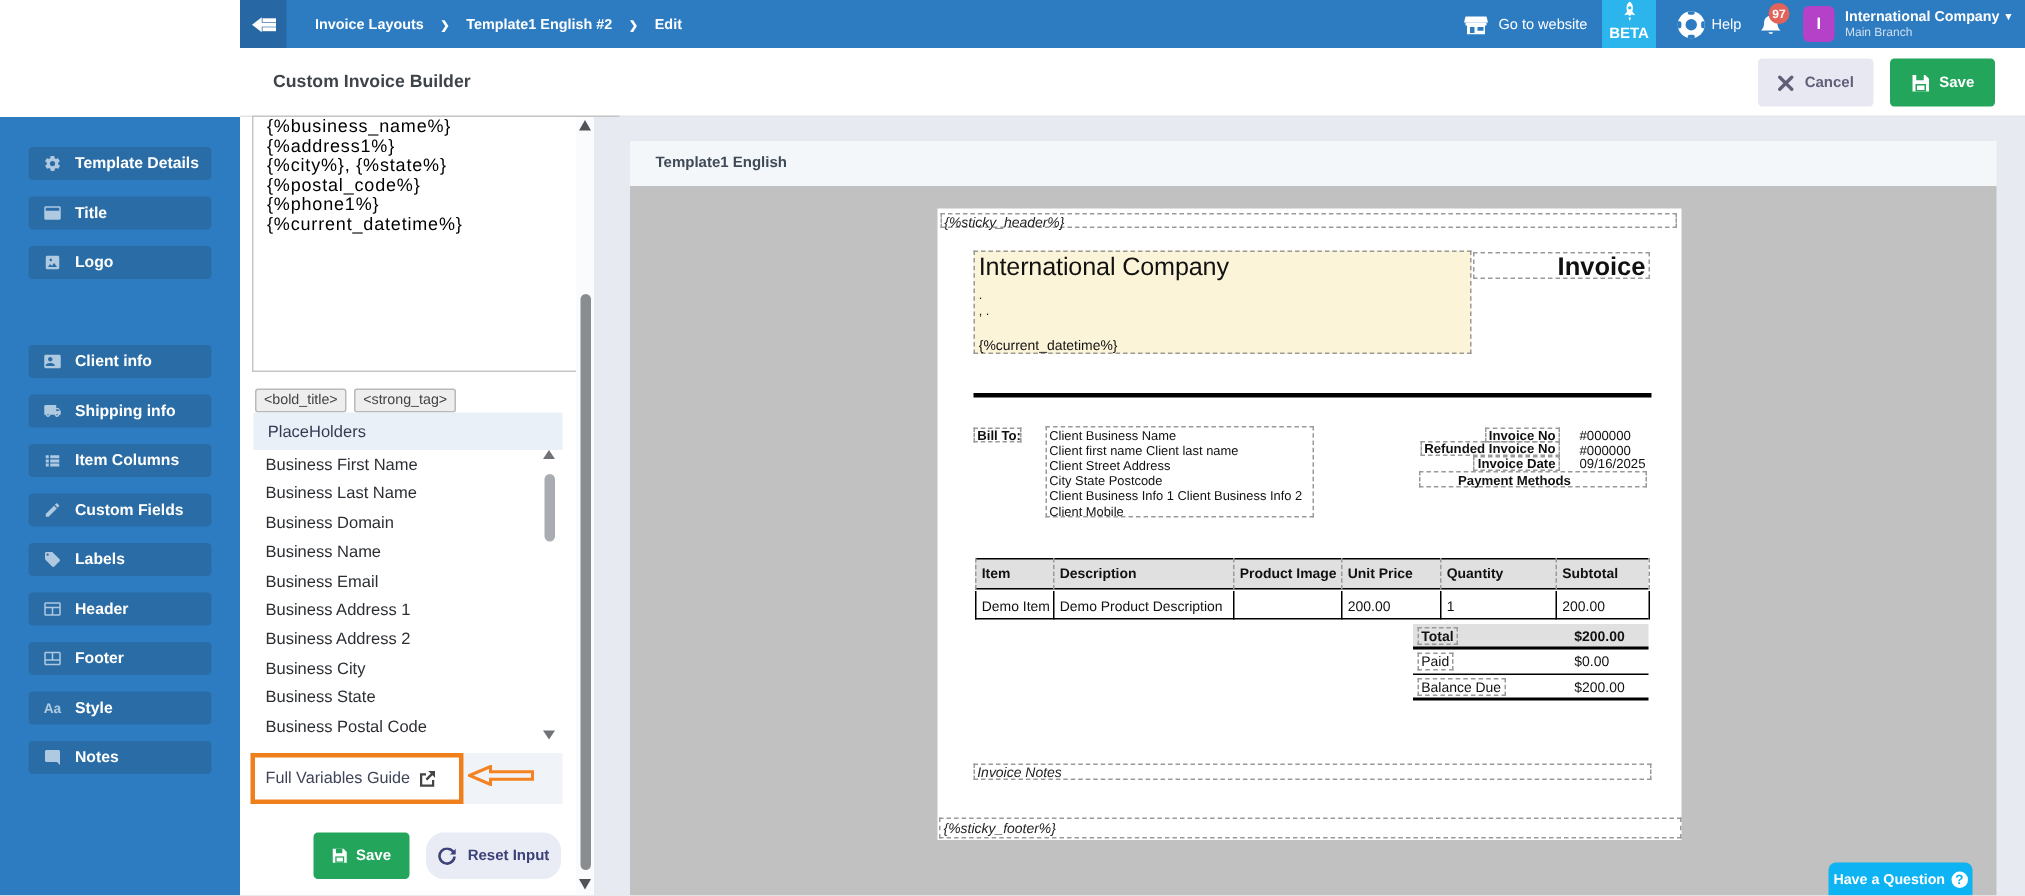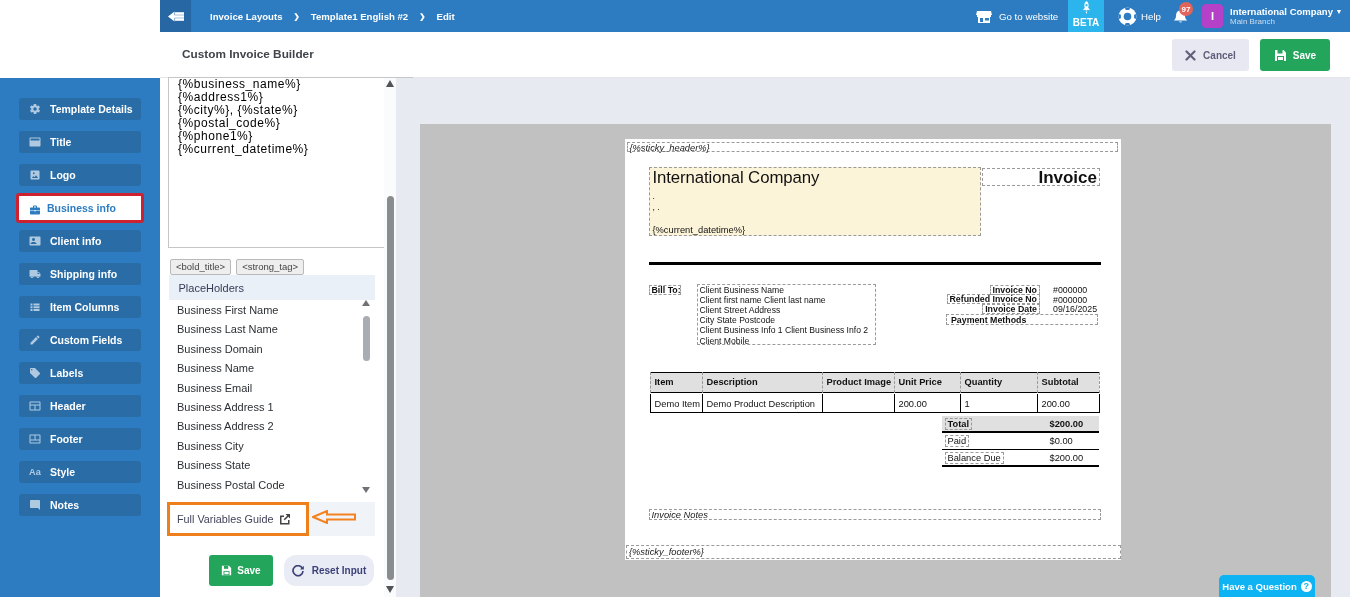--- a/index.html
+++ b/index.html
@@ -152,26 +152,20 @@
             <path fill="#cfe0ef" d="M21 3H3c-1.1 0-2 .9-2 2v14c0 1.1.9 2 2 2h18c1.1 0 2-.9 2-2V5c0-1.1-.9-2-2-2zm0 6H3V5h18v4z"></path>
           </svg></span>
         <span class="lb">Title</span>
       </div>
       <div class="mi" style="top:86px;">
         <span class="ic"><svg viewBox="0 0 24 24" width="12" height="12">
             <path fill="#cfe0ef" d="M21 19V5c0-1.1-.9-2-2-2H5c-1.1 0-2 .9-2 2v14c0 1.1.9 2 2 2h14c1.1 0 2-.9 2-2zM8.9 13.98l2.1 2.53 3.1-3.99L18.1 18H5.9l3-4.02zM8 8.5a1.7 1.7 0 1 1 0 .01z"></path>
           </svg></span>
         <span class="lb">Logo</span>
       </div>
-      <div class="mi-sel" style="top:115px;">
-        <span style="position:absolute;left:10px;top:50%;transform:translateY(-50%);width:12px;height:12px;"><svg viewBox="0 0 24 24" width="12" height="12">
-            <path fill="#2d7cc1" d="M20 7h-4V5c0-1.1-.9-2-2-2h-4c-1.1 0-2 .9-2 2v2H4c-1.1 0-2 .9-2 2v4h9v-1h2v1h9V9c0-1.1-.9-2-2-2zM10 5h4v2h-4V5zM13 15h-2v-1H2v5c0 1.1.9 2 2 2h16c1.1 0 2-.9 2-2v-5h-9v1z"></path>
-          </svg></span>
-        <span class="lb">Business info</span>
-      </div>
       <div class="mi" style="top:152px;">
         <span class="ic"><svg viewBox="0 0 24 24" width="12" height="12">
             <path fill="#cfe0ef" d="M21 3H3c-1.1 0-2 .9-2 2v14c0 1.1.9 2 2 2h18c1.1 0 2-.9 2-2V5c0-1.1-.9-2-2-2zM9 6c1.66 0 3 1.34 3 3s-1.34 3-3 3-3-1.34-3-3 1.34-3 3-3zm6 12H3v-1c0-2 4-3.1 6-3.1s6 1.1 6 3.1v1zm2-3h4v-2h-4v2zm0-4h4V9h-4v2z"></path>
           </svg></span>
         <span class="lb">Client info</span>
       </div>
       <div class="mi" style="top:185px;">
         <span class="ic"><svg viewBox="0 0 24 24" width="12" height="12">
             <path fill="#cfe0ef" d="M20 8h-3V4H3c-1.1 0-2 .9-2 2v11h2c0 1.66 1.34 3 3 3s3-1.34 3-3h6c0 1.66 1.34 3 3 3s3-1.34 3-3h2v-5l-3-4zm-.5 1.5l1.96 2.5H17V9.5h2.5zM6 18c-.55 0-1-.45-1-1s.45-1 1-1 1 .45 1 1-.45 1-1 1zm12 0c-.55 0-1-.45-1-1s.45-1 1-1 1 .45 1 1-.45 1-1 1z"></path>
           </svg></span>
@@ -273,20 +267,21 @@
       Reset Input
     </div>
   </div>
 
   <div class="abs" style="left:384px; top:78px; width:12px; height:519px; background:#fafbfd;"></div>
   <div class="abs" style="left:386px; top:80px; width:0; height:0; border-left:4px solid transparent; border-right:4px solid transparent; border-bottom:7px solid #505357;"></div>
   <div class="abs" style="left:386.5px; top:196px; width:7px; height:384px; background:#8a8d90; border-radius:4px;"></div>
   <div class="abs" style="left:386px; top:586px; width:0; height:0; border-left:4px solid transparent; border-right:4px solid transparent; border-top:7px solid #505357;"></div>
 
   <div class="abs preview" id="preview">
+    <div class="cardhead"><span style="margin-left:17px;">Template1 English</span></div>
     <div class="cardbody"></div>
     <div class="page" id="page">
   <div class="abs dash" style="left:1.5px; top:2.5px; width:491px; height:10px; font-style:italic; font-size:9.3px; color:#222; padding-left:2px; line-height:10px;">{%sticky_header%}</div>
   <div class="abs dash" style="left:23.5px; top:28px; width:332px; height:69px; background:#fcf4d9;">
     <div class="abs" style="left:3px; top:0px; font-size:16.8px; color:#111; letter-spacing:-0.1px;">International Company</div>
     <div class="abs" style="left:3px; top:23px; font-size:8.5px; color:#111;">.</div>
     <div class="abs" style="left:3px; top:34px; font-size:8.5px; color:#111;">, .</div>
     <div class="abs" style="left:3px; top:57px; font-size:9.3px; color:#111;">{%current_datetime%}</div>
   </div>
   <div class="abs dash" style="left:356.5px; top:29px; width:118px; height:18px;">
@@ -296,21 +291,21 @@
 
   <div class="abs dash" style="left:23.5px; top:145.5px; width:32px; height:10px; font-size:8.8px; font-weight:bold; color:#111; padding-left:2px; line-height:9.5px; white-space:nowrap;">Bill To:</div>
   <div class="abs dash" style="left:71.5px; top:144.5px; width:179px; height:61.5px; font-size:8.6px; color:#111; line-height:10.2px; padding:0 0 0 2px; white-space:nowrap;">Client Business Name<br>Client first name Client last name<br>Client Street Address<br>City State Postcode<br>Client Business Info 1 Client Business Info 2<br>Client Mobile</div>
 
   <div class="abs dash" style="right:81px; top:145.5px; height:10px; font-size:8.8px; font-weight:bold; color:#111; line-height:9.5px; padding:0 2px; white-space:nowrap;">Invoice No</div>
   <div class="abs" style="left:428px; top:146px; font-size:8.8px; color:#111;">#000000</div>
   <div class="abs dash" style="right:81px; top:155.2px; height:10px; font-size:8.8px; font-weight:bold; color:#111; line-height:9.5px; padding:0 2px; white-space:nowrap;">Refunded Invoice No</div>
   <div class="abs" style="left:428px; top:155.7px; font-size:8.8px; color:#111;">#000000</div>
   <div class="abs dash" style="right:81px; top:164.9px; height:10px; font-size:8.8px; font-weight:bold; color:#111; line-height:9.5px; padding:0 2px; white-space:nowrap;">Invoice Date</div>
   <div class="abs" style="left:428px; top:165.4px; font-size:8.8px; color:#111;">09/16/2025</div>
-  <div class="abs dash" style="left:321px; top:175.2px; width:152px; height:10.5px; font-size:8.8px; font-weight:bold; color:#111; line-height:10px;"><span style="margin-left:4px;">Payment Methods</span></div>
+  <div class="abs dash" style="left:321px; top:175.2px; width:152px; height:10.5px; font-size:8.8px; font-weight:bold; color:#111; line-height:10px;"><span style="margin-left:25px;">Payment Methods</span></div>
 
   <div class="abs" style="left:25px; top:233px; width:449px; height:21px; background:#e0e0e0; border-top:1.4px solid #000; border-bottom:1.4px solid #000;"></div>
   <div class="abs" style="left:25px; top:255.4px; width:449px; height:19px; border-bottom:1.4px solid #000;"></div>
   <div id="itemtable">
           <div class="abs" style="left:29.5px; top:238px; font-size:9.3px; font-weight:bold; color:#111; white-space:nowrap;">Item</div>
           <div class="abs" style="left:29.5px; top:259.5px; font-size:9.3px; color:#111; white-space:nowrap;">Demo Item</div>
           <div class="abs" style="left:81.5px; top:238px; font-size:9.3px; font-weight:bold; color:#111; white-space:nowrap;">Description</div>
           <div class="abs" style="left:81.5px; top:259.5px; font-size:9.3px; color:#111; white-space:nowrap;">Demo Product Description</div>
           <div class="abs" style="left:201.5px; top:238px; font-size:9.3px; font-weight:bold; color:#111; white-space:nowrap;">Product Image</div>
           <div class="abs" style="left:201.5px; top:259.5px; font-size:9.3px; color:#111; white-space:nowrap;"></div>

